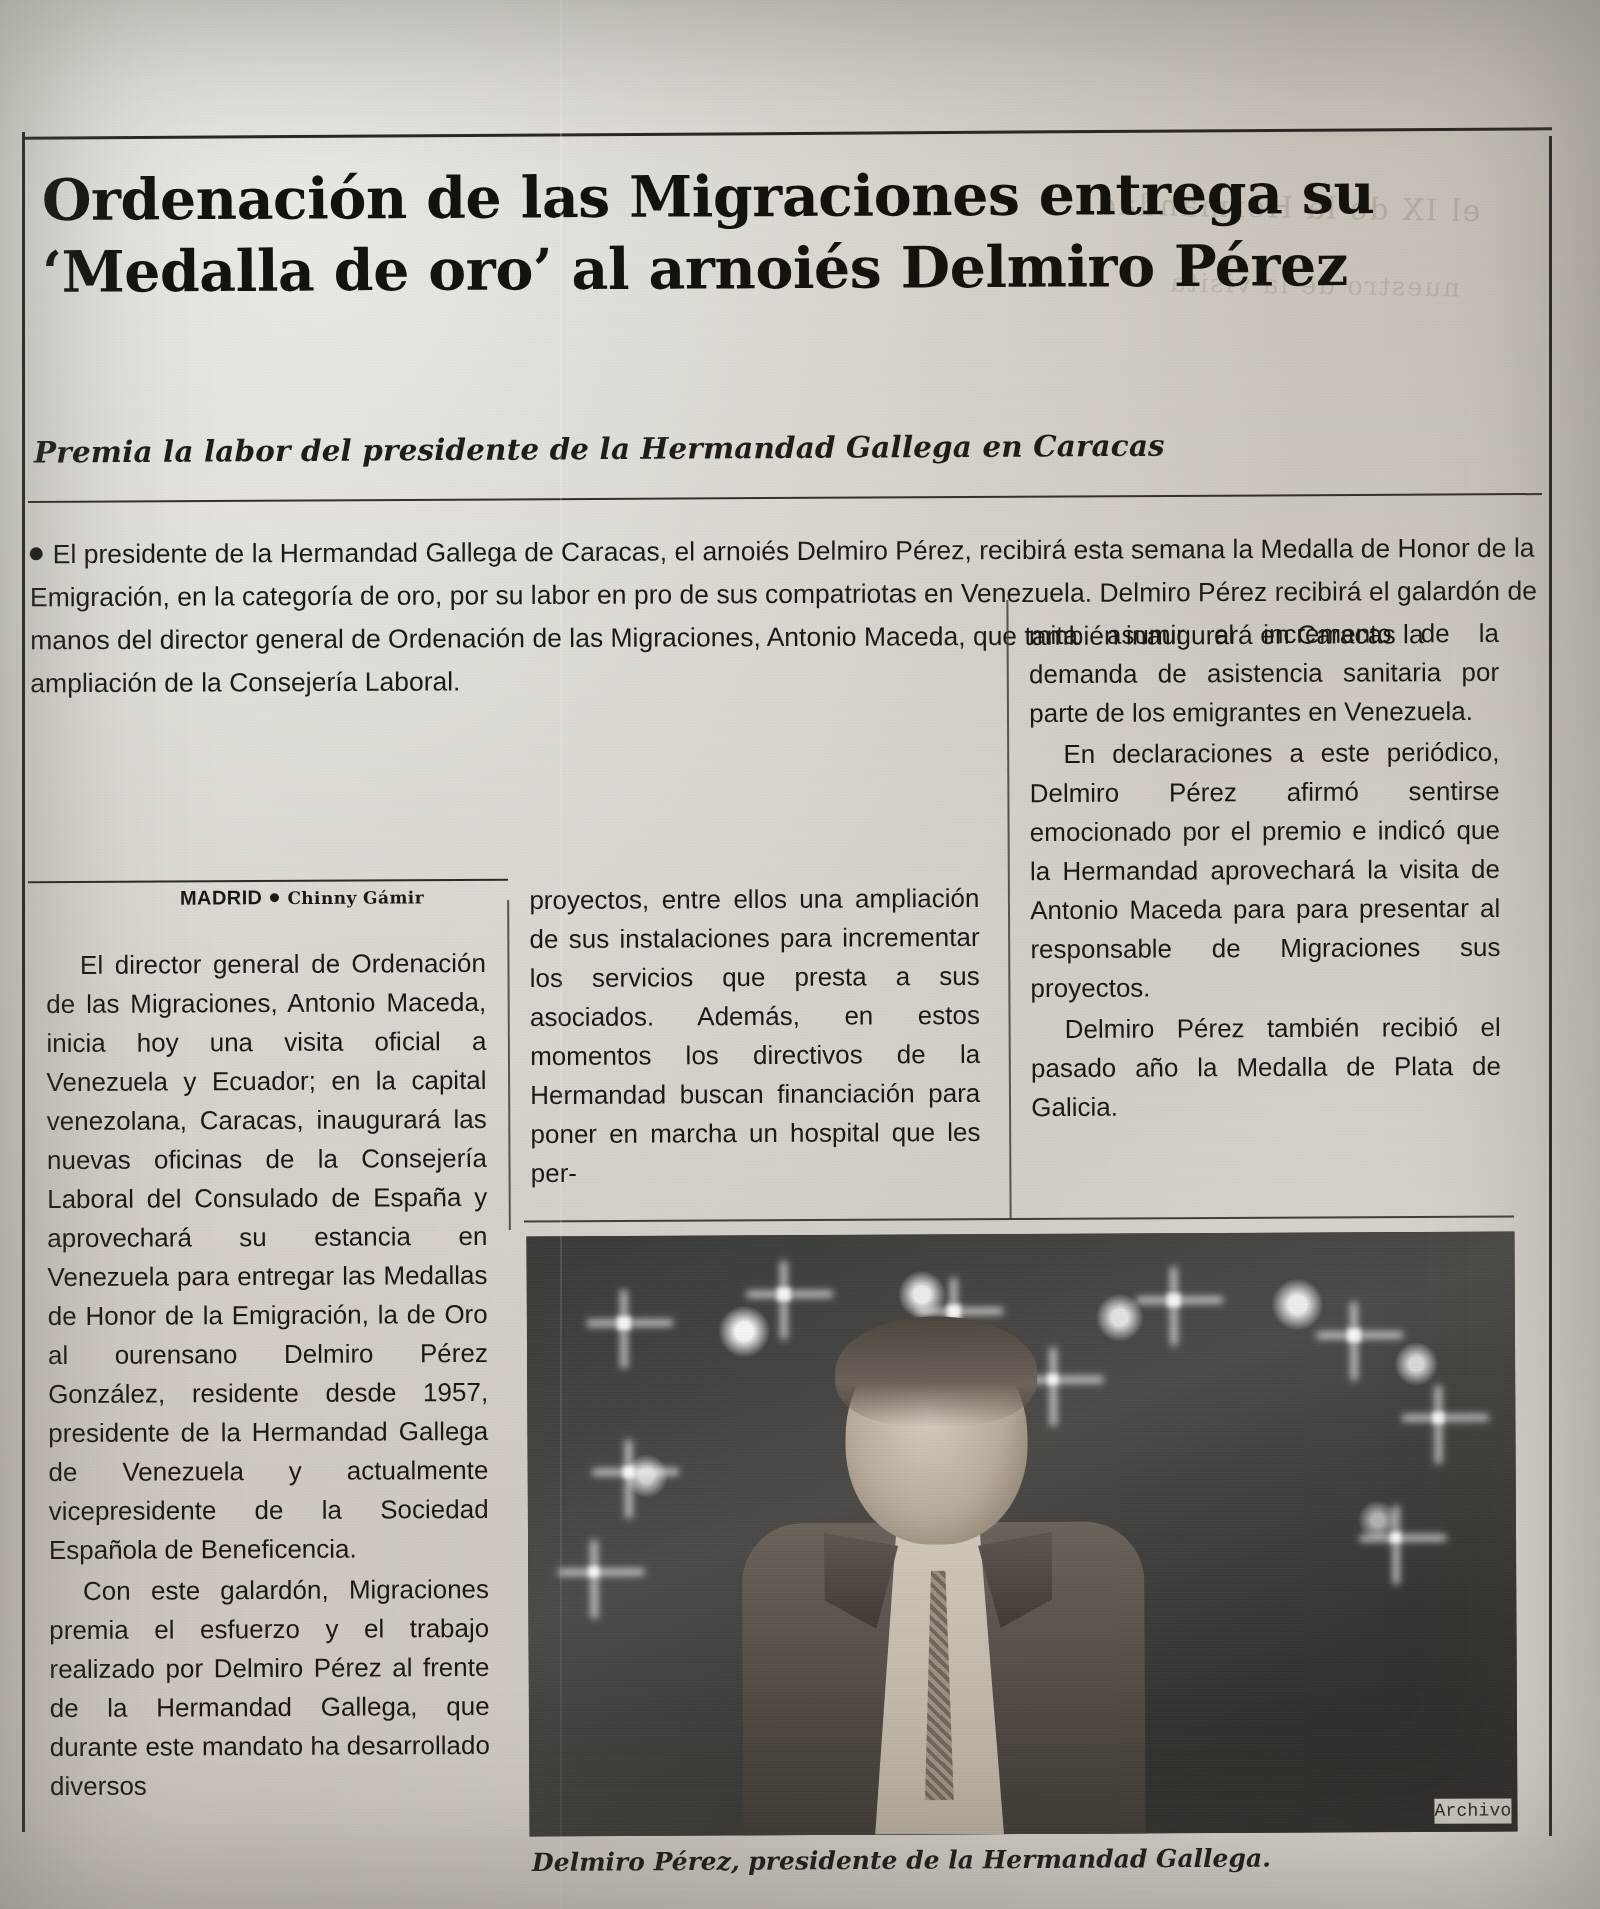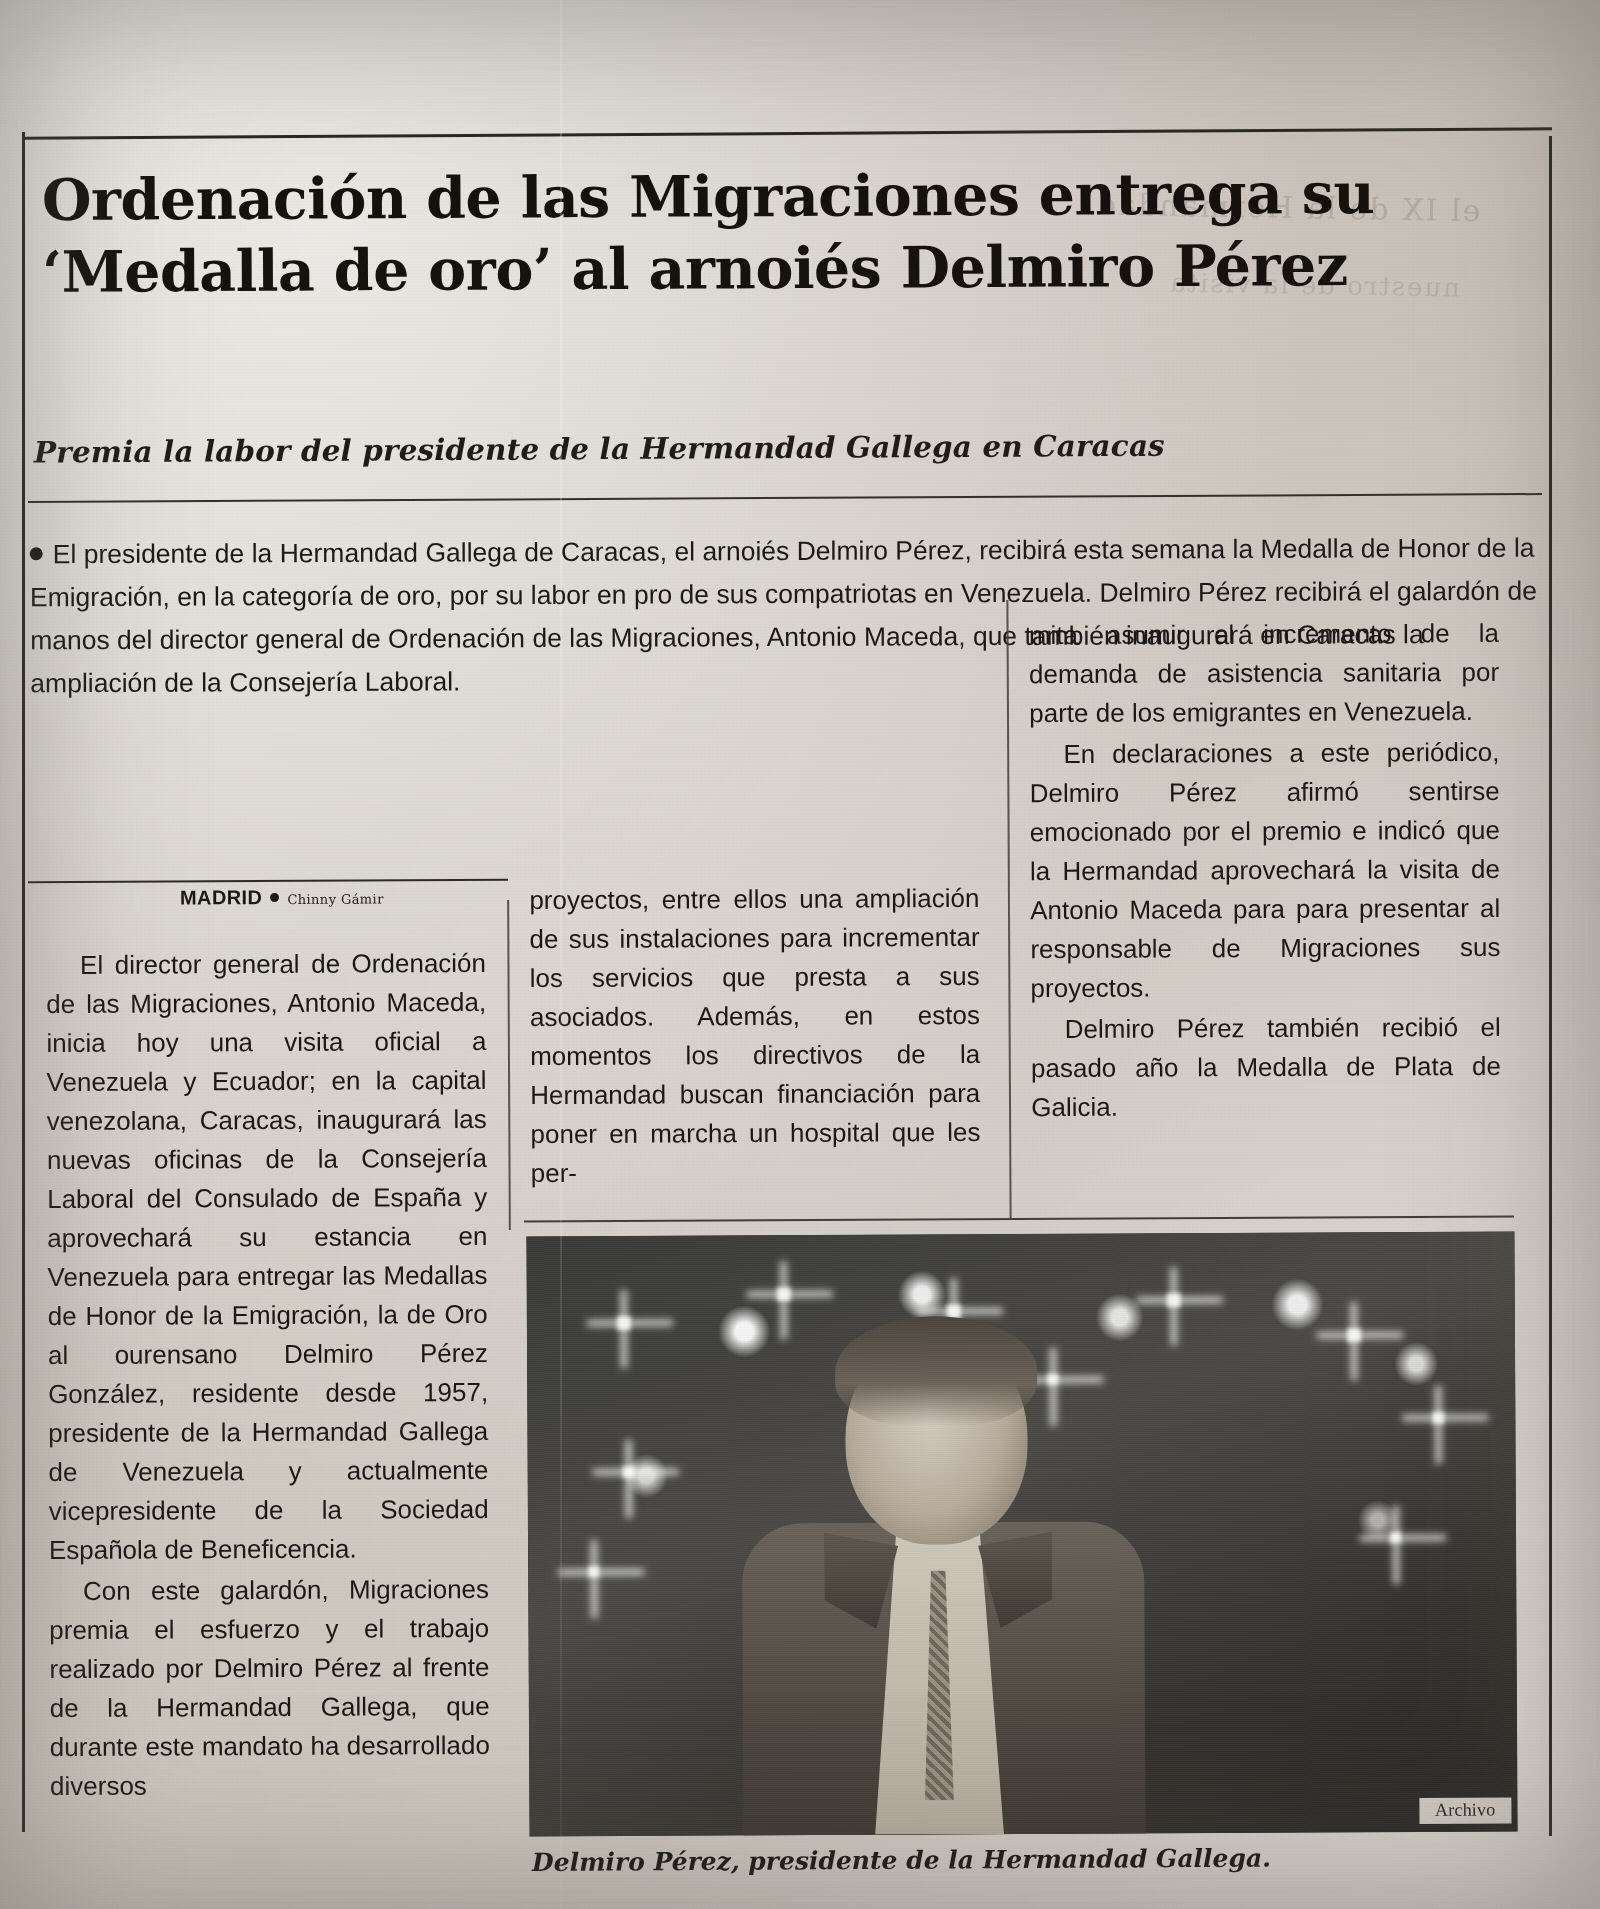--- a/index.html
+++ b/index.html
@@ -181,21 +181,21 @@
     transform: rotate(-0.3deg);
     white-space: nowrap;
   }
   .byline .place { font-weight: bold; }
   .byline .dot {
     display:inline-block;
     width:9px;height:9px;border-radius:50%;
     background:#1c1917;margin:0 8px;
     position:relative; top:-2px;
   }
-  .byline .author { font-weight: normal; font-family: "DejaVu Serif", serif; font-size: 13px;}
+  .byline .author { font-weight: bold; font-family: "DejaVu Serif", serif; font-size: 17px;}
 
   
   .col {
     position: absolute;
     font-family: "Liberation Sans", sans-serif;
     font-size: 26px;
     line-height: 1.50;
     text-align: justify;
     color: #1b1816;
     hyphens: manual;
@@ -335,23 +335,23 @@
     background-image:
       repeating-linear-gradient(0deg, rgba(255,255,255,.06) 0 1px, rgba(0,0,0,.05) 1px 2px);
     pointer-events:none;
   }
   .archive-tag {
     position: absolute;
     right: 6px;
     bottom: 8px;
     background: #cfcac2;
     color: #2a2724;
-    font-family: Liberation Serif, serif;
+    font-family: Liberation Mono, monospace;
     font-size: 18px;
-    padding: 2px 16px 3px;
+    padding: 2px 0 3px;
     letter-spacing: .2px;
   }
   .photo-caption {
     position: absolute;
     left: 532px;
     top: 1845px;
     width: 1000px;
     font-family: "DejaVu Serif", serif;
     font-weight: bold;
     font-style: italic;

